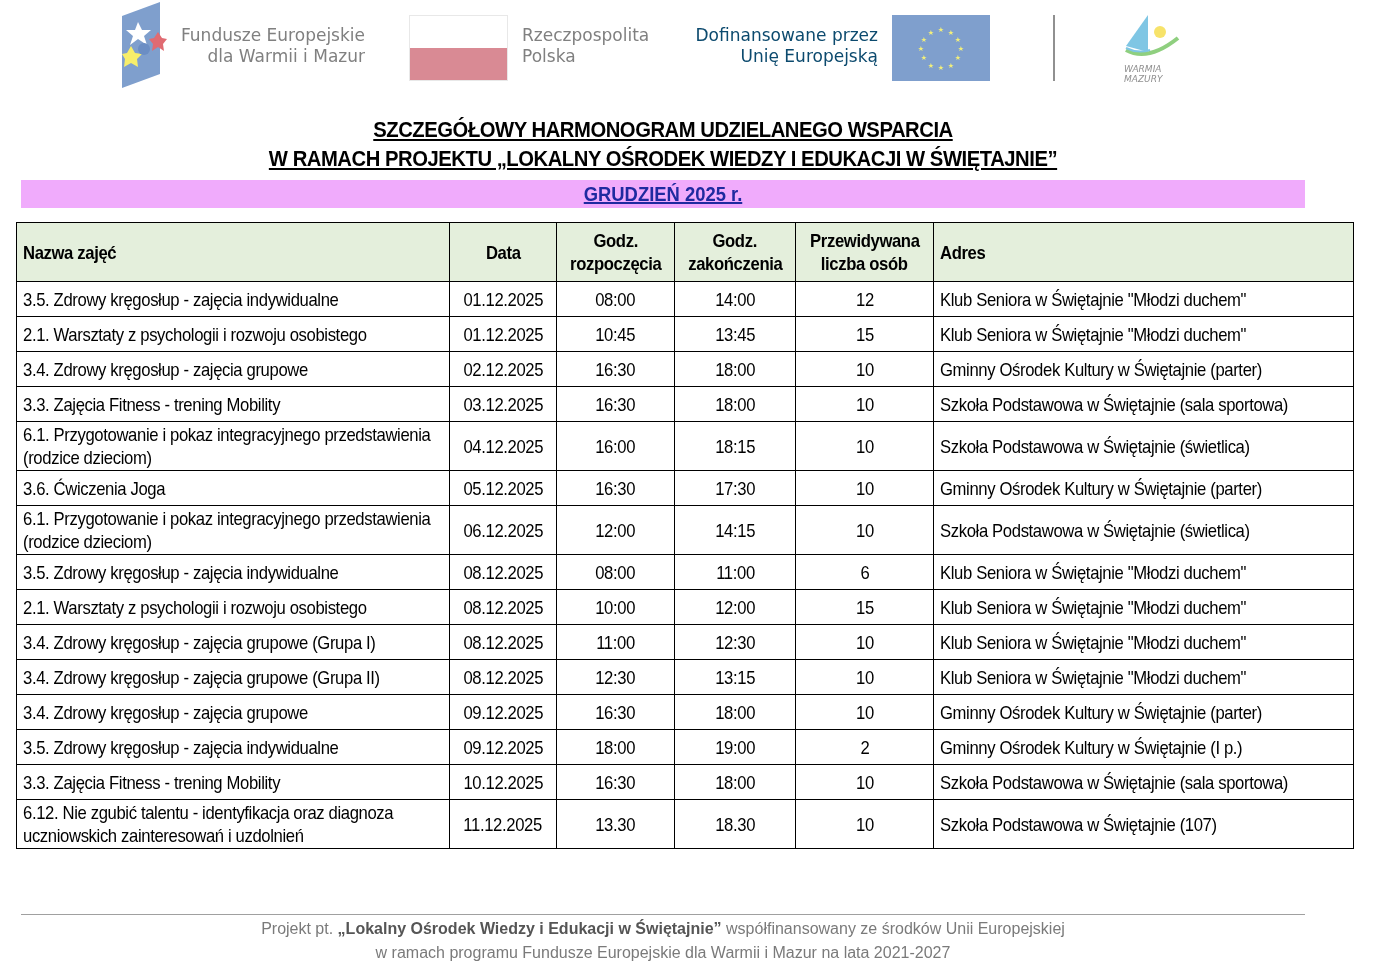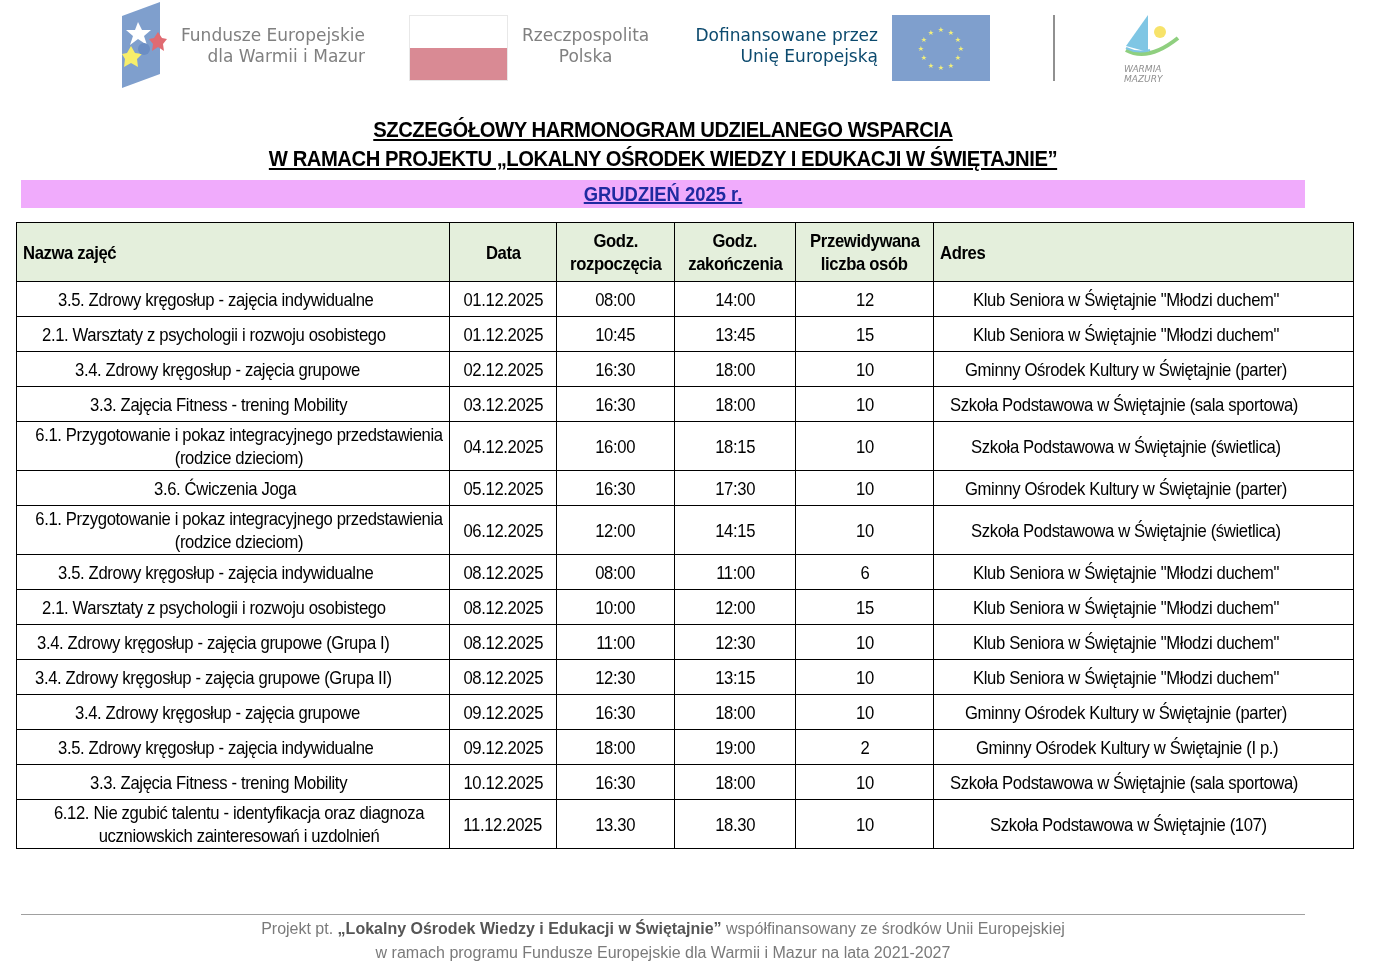--- a/index.html
+++ b/index.html
@@ -6,42 +6,42 @@
   body { width: 1376px; height: 978px; position: relative; overflow: hidden; font-family: "Liberation Sans", sans-serif; color: #000; }
 
   
   .logobar { position: absolute; left: 0; top: 0; width: 1376px; height: 100px; }
   .logo { position: absolute; }
   .fe-mark { left: 122px; top: 2px; width: 45px; height: 86px; }
   .fe-text { left: 181px; top: 25px; font-size: 17px; line-height: 21px; color: #808080; font-family: "DejaVu Sans", sans-serif; text-align: right; }
   .pl-flag { left: 409px; top: 15px; width: 99px; height: 66px; border: 1px solid #e8e8e8; box-sizing: border-box; }
   .pl-flag .white { height: 50%; background: #ffffff; }
   .pl-flag .red { height: 50%; background: #d98a94; }
-  .pl-text { left: 522px; top: 25px; font-size: 17px; line-height: 21px; color: #808080; font-family: "DejaVu Sans", sans-serif; text-align: center; }
+  .pl-text { left: 522px; top: 25px; font-size: 17px; line-height: 21px; color: #808080; font-family: "DejaVu Sans", sans-serif; }
   .eu-text { left: 660px; top: 25px; width: 218px; text-align: right; font-size: 17px; line-height: 21px; color: #0c4a6e; font-family: "DejaVu Sans", sans-serif; }
   .eu-flag { left: 892px; top: 15px; width: 98px; height: 66px; background: #7f9fcd; }
   .divider-v { left: 1053px; top: 15px; width: 2px; height: 66px; background: #909090; }
   .wm-logo { left: 1118px; top: 10px; width: 70px; height: 75px; }
 
   
   .title { position: absolute; left: 0; width: 1326px; text-align: center; font-weight: bold; font-size: 22px; text-decoration: underline; letter-spacing: -0.5px; transform: scaleX(0.92); transform-origin: 663px 0; }
   .title1 { top: 117px; }
   .title2 { top: 146px; }
   .month-band { position: absolute; left: 21px; top: 180px; width: 1284px; height: 28px; background: #f0abfc; }
   .month { position: absolute; left: 0; width: 100%; top: 3px; text-align: center; font-weight: bold; font-size: 20px; color: #1f2aa0; text-decoration: underline; transform: scaleX(0.92); }
 
   
   table.sched { position: absolute; left: 16px; top: 222px; border-collapse: collapse; width: 1337px; table-layout: fixed; padding-left: 34px; }
   table.sched th, table.sched td { border: 1px solid #000; font-size: 18.5px; padding: 0 6px; line-height: 23px; letter-spacing: -0.4px; }
   table.sched th { background: #e4efdc; font-weight: bold; height: 58px; }
   table.sched th.left { text-align: left; }
   table.sched td { height: 34px; }
   table.sched tr.tall td { height: 48px; }
   td.c, th.c { text-align: center; }
-  td.l { text-align: center; }
+  td.l { text-align: left; }
   .sq { display: inline-block; transform: scaleX(0.9); transform-origin: left center; white-space: nowrap; }
   .sqc { display: inline-block; transform: scaleX(0.9); transform-origin: center center; white-space: nowrap; }
   .wrap { display: inline-block; transform: scaleX(0.9); transform-origin: left center; width: 480px; }
 
   
   .foot-rule { position: absolute; left: 21px; top: 914px; width: 1284px; height: 1px; background: #a0a0a0; }
   .footer { position: absolute; left: 0; width: 1326px; text-align: center; color: #7a7a7a; font-size: 16px; line-height: 24px; }
   .footer1 { top: 917px; }
   .footer2 { top: 941px; }
   .footer b { color: #555; }

